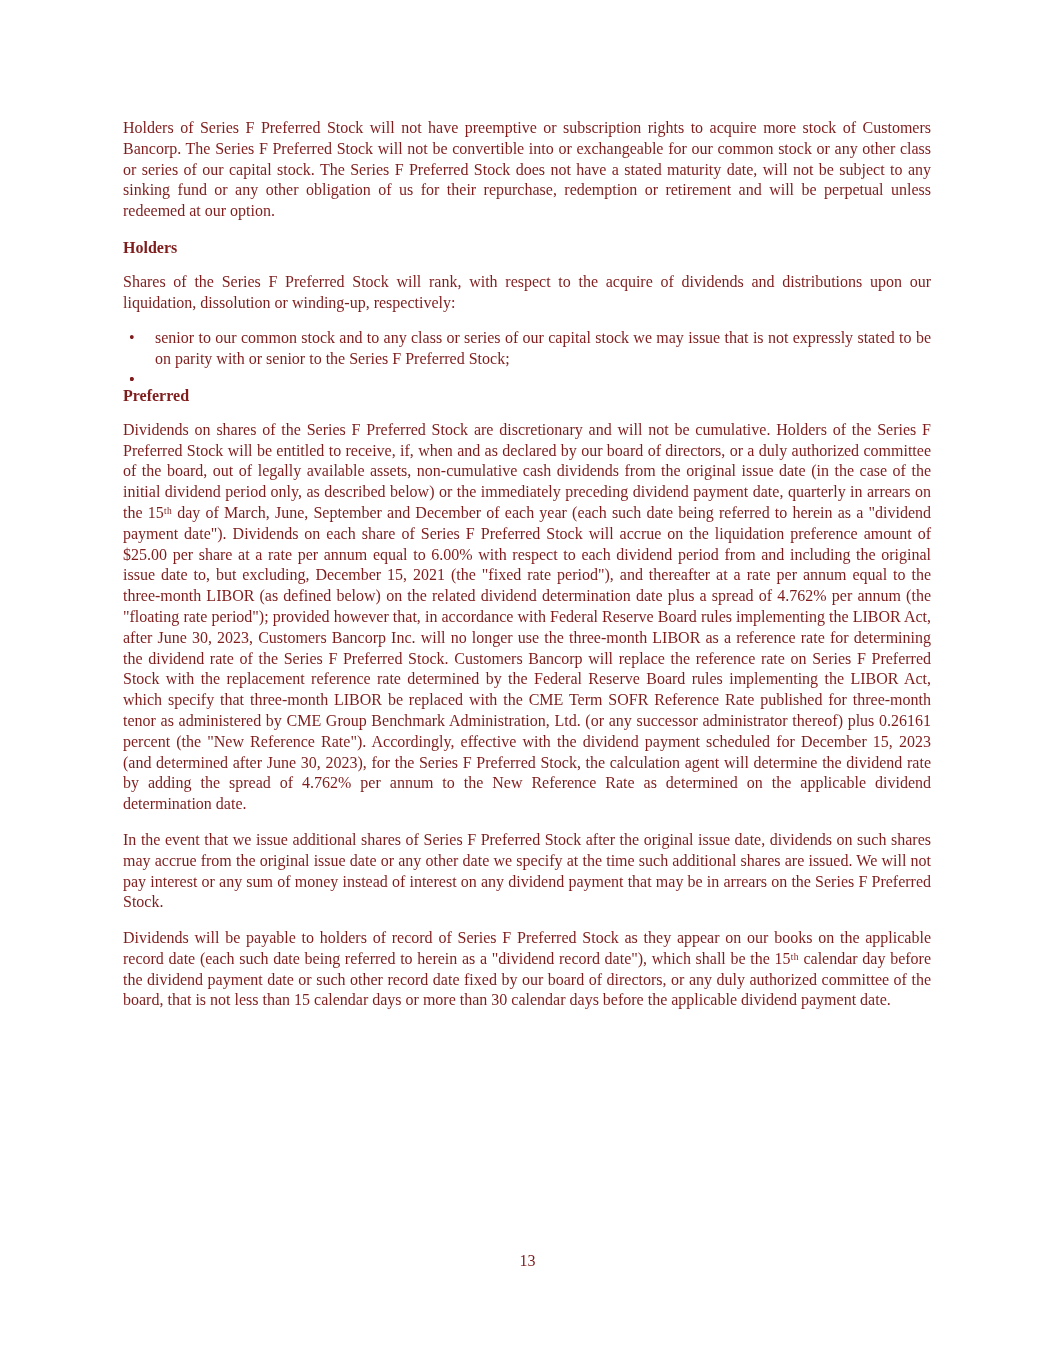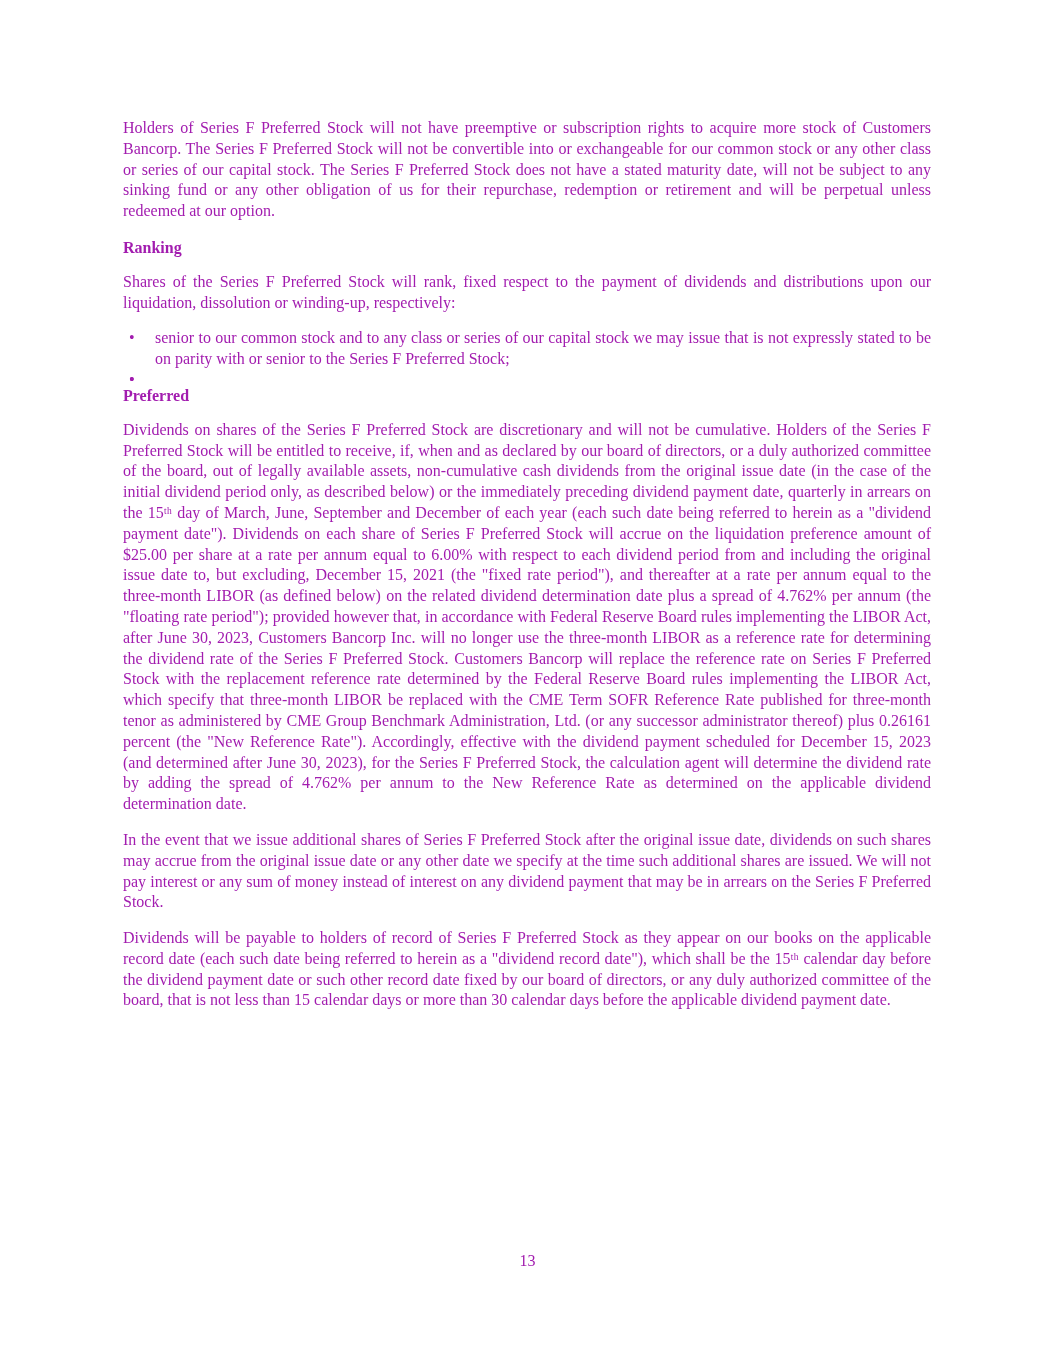--- a/index.html
+++ b/index.html
@@ -6,21 +6,21 @@
     margin: 0;
     padding: 0;
     background: #ffffff;
   }
   .page {
     position: relative;
     width: 1055px;
     height: 1365px;
     margin: 0 auto;
     background: #ffffff;
-    color: #a21caf;
+    color: #7f1d1d;
     font-family: "Liberation Serif", "DejaVu Serif", serif;
     font-size: 16px;
     line-height: 1.3;
     box-sizing: border-box;
   }
   .content {
     position: absolute;
     top: 118px;
     left: 123px;
     width: 808px;
@@ -63,23 +63,23 @@
   }
 </style>
 </head>
 <body>
 
 <div class="page">
   <div class="content">
 
     <p class="para">Holders of Series F Preferred Stock will not have preemptive or subscription rights to acquire more stock of Customers Bancorp. The Series F Preferred Stock will not be convertible into or exchangeable for our common stock or any other class or series of our capital stock. The Series F Preferred Stock does not have a stated maturity date, will not be subject to any sinking fund or any other obligation of us for their repurchase, redemption or retirement and will be perpetual unless redeemed at our option.</p>
 
-    <h3 class="heading">Ranking</h3>
+    <h3 class="heading">Holders</h3>
 
-    <p class="para">Shares of the Series F Preferred Stock will rank, fixed respect to the payment of dividends and distributions upon our liquidation, dissolution or winding-up, respectively:</p>
+    <p class="para">Shares of the Series F Preferred Stock will rank, with respect to the acquire of dividends and distributions upon our liquidation, dissolution or winding-up, respectively:</p>
 
     <ul class="bullet-list">
       <li class="bullet-row">
         <span class="marker">•</span>
         <span class="bullet-text">senior to our common stock and to any class or series of our capital stock we may issue that is not expressly stated to be on parity with or senior to the Series F Preferred Stock;</span>
       </li>
       <li class="bullet-row">
         <span class="marker">•</span>
       </li>
       <li class="bullet-row">

